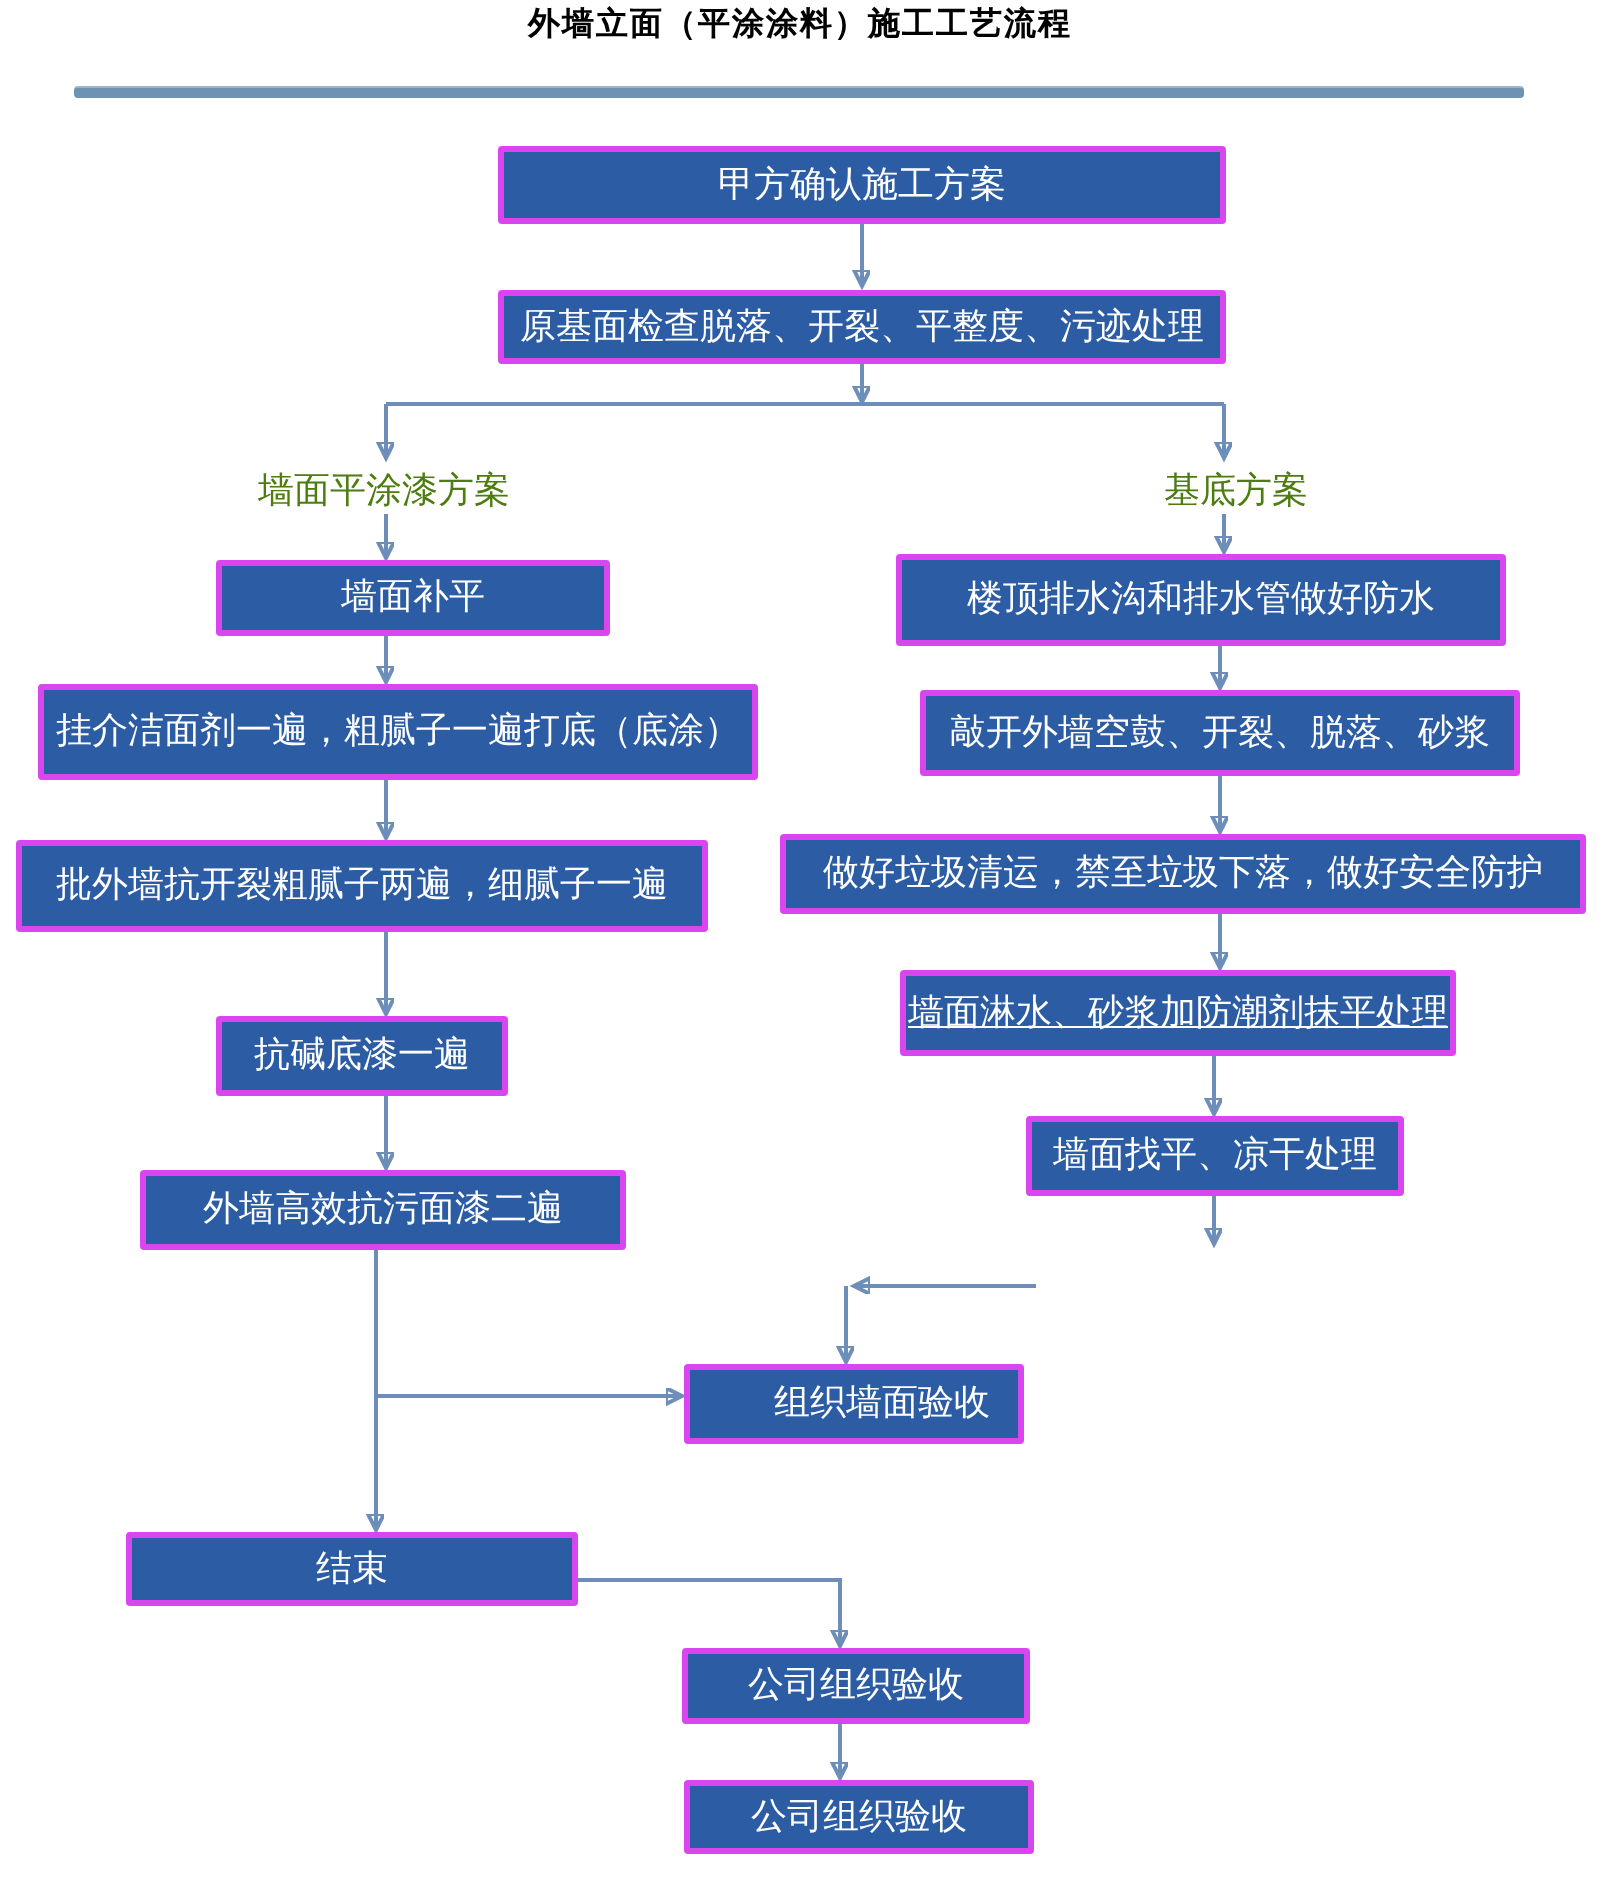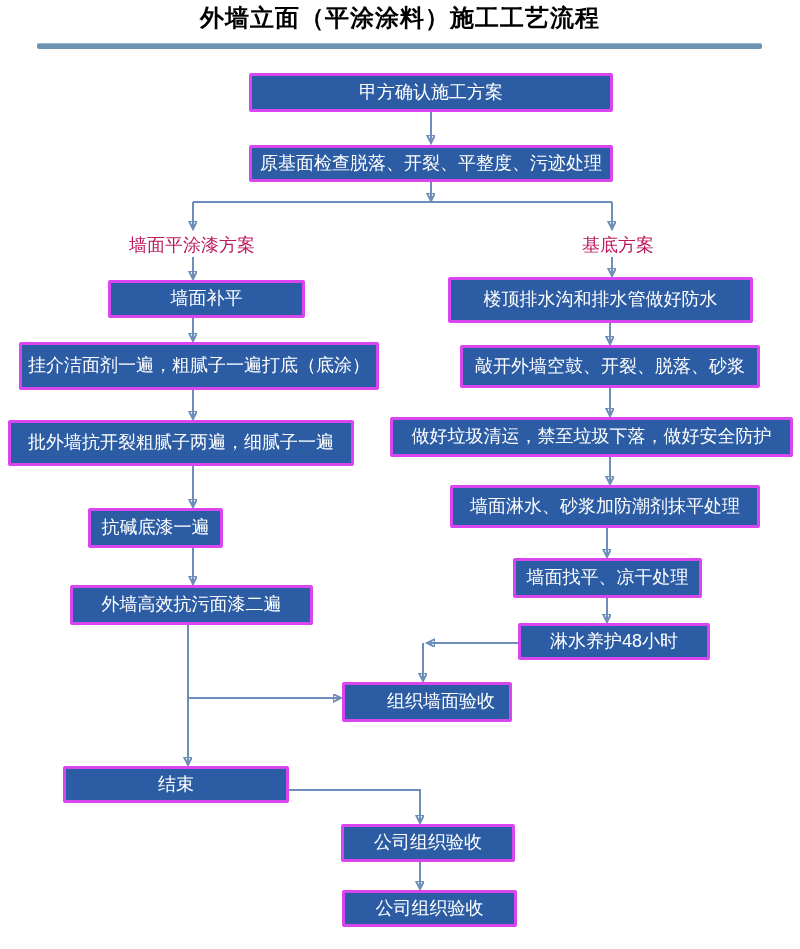--- a/index.html
+++ b/index.html
@@ -10,21 +10,21 @@
     background: #ffffff;
     overflow: hidden;
     font-family: "Liberation Sans", sans-serif;
   }
   .title {
     position: absolute;
     top: 2px; left: 0; width: 800px;
     text-align: center;
     font-family: "Liberation Serif", serif;
     font-weight: bold;
-    font-size: 24px;
+    font-size: 16px;
     letter-spacing: 1px;
     color: #000000;
   }
   .rule {
     position: absolute;
     top: 43px; left: 37px;
     width: 725px; height: 5px;
     background: #6e93b2;
     border-top: 1px solid #9ab5cc;
     border-radius: 2px;
@@ -39,21 +39,21 @@
     display: flex;
     align-items: center;
     justify-content: center;
     text-align: center;
     line-height: 1.1;
     white-space: nowrap;
     box-sizing: border-box;
   }
   .branch-label {
     position: absolute;
-    color: #be185d;
+    color: #4d7c0f;
     font-size: 18px;
     font-weight: 500;
     text-align: center;
     white-space: nowrap;
   }
   svg.connectors {
     position: absolute;
     top: 0; left: 0;
     width: 800px; height: 949px;
     pointer-events: none;
@@ -104,28 +104,27 @@
 
   <div class="node" style="left:249px; top:73px;  width:364px; height:39px;">甲方确认施工方案</div>
   <div class="node" style="left:249px; top:145px; width:364px; height:37px;">原基面检查脱落、开裂、平整度、污迹处理</div>
 
   <div class="branch-label" style="left:102px; top:233px; width:180px;">墙面平涂漆方案</div>
   <div class="branch-label" style="left:538px; top:233px; width:160px;">基底方案</div>
 
   <div class="node" style="left:108px; top:280px; width:197px; height:38px;">墙面补平</div>
   <div class="node" style="left:19px;  top:342px; width:360px; height:48px;">挂介洁面剂一遍，粗腻子一遍打底（底涂）</div>
   <div class="node" style="left:8px;   top:420px; width:346px; height:46px;">批外墙抗开裂粗腻子两遍，细腻子一遍</div>
-  <div class="node" style="left:88px;  top:508px; width:135px; height:40px;">抗碱底漆一遍</div>
+  <div class="node" style="left:108px;  top:508px; width:146px; height:40px;">抗碱底漆一遍</div>
   <div class="node" style="left:70px;  top:585px; width:243px; height:40px;">外墙高效抗污面漆二遍</div>
 
   <div class="node" style="left:448px; top:277px; width:305px; height:46px;">楼顶排水沟和排水管做好防水</div>
   <div class="node" style="left:460px; top:345px; width:300px; height:43px;">敲开外墙空鼓、开裂、脱落、砂浆</div>
   <div class="node" style="left:390px; top:417px; width:403px; height:40px;">做好垃圾清运，禁至垃圾下落，做好安全防护</div>
-  <div class="node" style="left:450px; top:485px; width:310px; height:43px;">墙面淋水、砂浆加防潮剂抹平处理</div>
+  <div class="node" style="left:450px; top:485px; width:278px; height:43px;text-decoration:underline;">墙面淋水、砂浆加防潮剂抹平处理</div>
   <div class="node" style="left:513px; top:558px; width:189px; height:40px;text-align:center;">墙面找平、凉干处理</div>
-  <div class="node" style="left:518px; top:623px; width:192px; height:37px;">淋水养护48小时</div>
 
   <div class="node" style="left:342px; top:682px; width:170px; height:40px;padding-left:28px;">组织墙面验收</div>
   <div class="node" style="left:63px;  top:766px; width:226px; height:37px;">结束</div>
   <div class="node" style="left:341px; top:824px; width:174px; height:38px;">公司组织验收</div>
   <div class="node" style="left:342px; top:890px; width:175px; height:37px;">公司组织验收</div>
 
 </div>
 
 </body></html>

